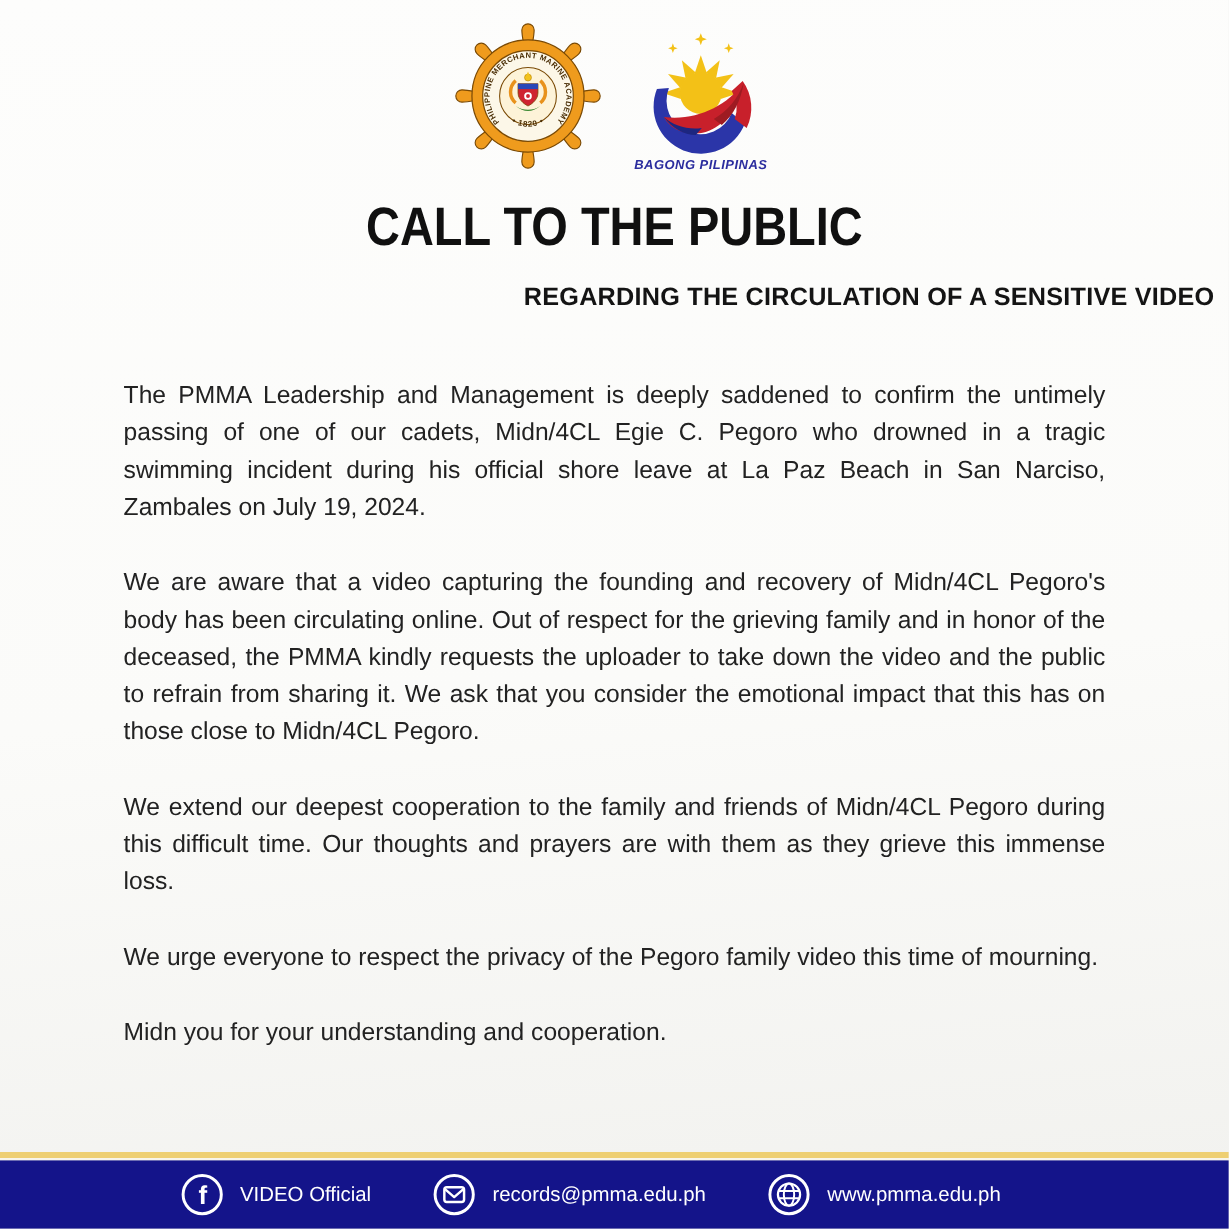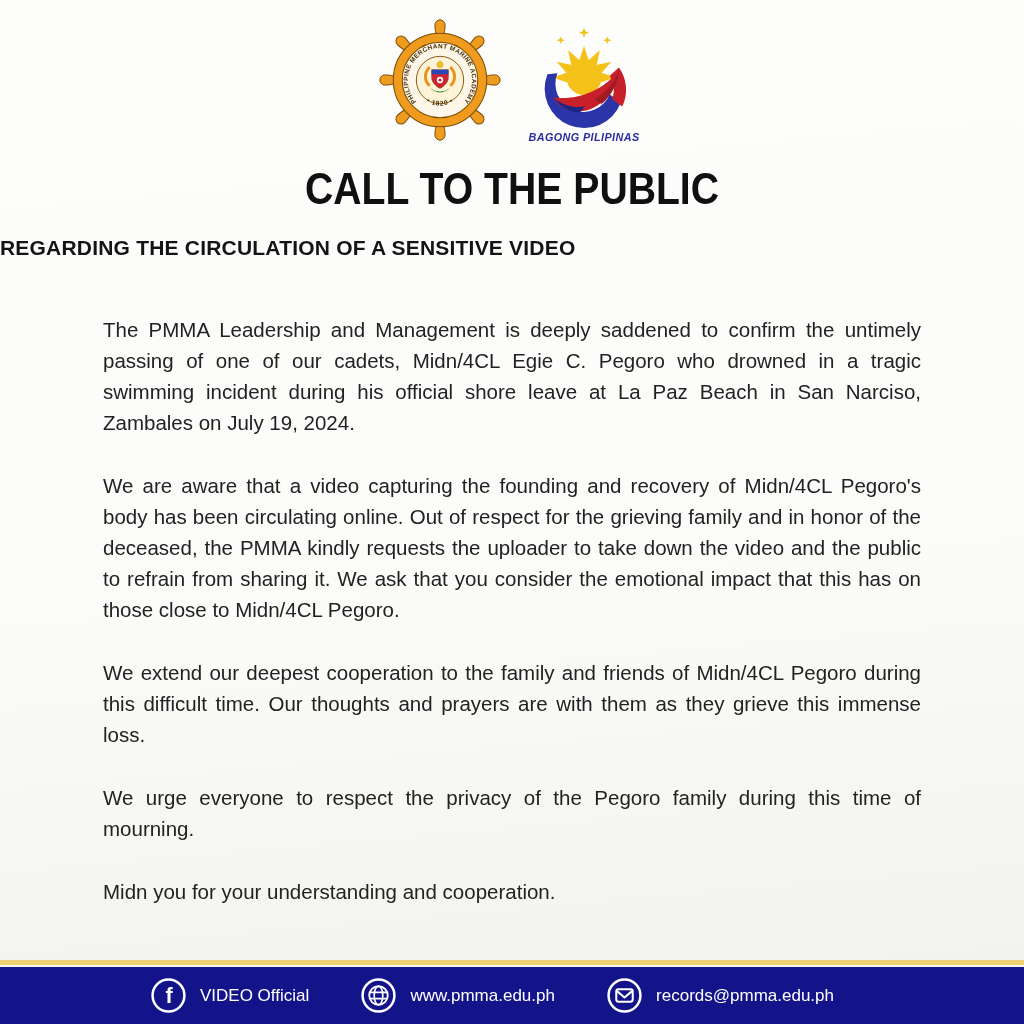--- a/index.html
+++ b/index.html
@@ -18,21 +18,21 @@
   }
   .pmma-seal { width: 128px; height: 128px; }
   .bp-logo { width: 128px; height: 118px; margin-top: 10px; }
   h1.title {
     margin: 18px 0 0; text-align: center;
     font-size: 45px; font-weight: 700; color: #101010;
     transform: scaleX(0.87); transform-origin: 50% 50%;
     letter-spacing: 0px; line-height: 1;
   }
   h2.subtitle {
-    margin: 26px 0 0; text-align: left;
+    margin: 26px 12px 0; text-align: right;
     font-size: 21px; font-weight: 700; color: #141414;
     letter-spacing: 0.2px; line-height: 1;
   }
   .content {
     width: 818px; margin: 56px auto 0;
     font-size: 20.5px; line-height: 31px; color: #222;
     text-align: justify;
   }
   .content p { margin: 16px 0 32px 0; }
   .footer { position: absolute; left: 0; right: 0; bottom: 0; }
@@ -123,52 +123,52 @@
     </svg>
   </div>
 
   <h1 class="title">CALL TO THE PUBLIC</h1>
   <h2 class="subtitle">REGARDING THE CIRCULATION OF A SENSITIVE VIDEO</h2>
 
   <div class="content">
     <p>The PMMA Leadership and Management is deeply saddened to confirm the untimely passing of one of our cadets, Midn/4CL Egie C. Pegoro who drowned in a tragic swimming incident during his official shore leave at La Paz Beach in San Narciso, Zambales on July 19, 2024.</p>
     <p>We are aware that a video capturing the founding and recovery of Midn/4CL Pegoro's body has been circulating online. Out of respect for the grieving family and in honor of the deceased, the PMMA kindly requests the uploader to take down the video and the public to refrain from sharing it. We ask that you consider the emotional impact that this has on those close to Midn/4CL Pegoro.</p>
     <p>We extend our deepest cooperation to the family and friends of Midn/4CL Pegoro during this difficult time. Our thoughts and prayers are with them as they grieve this immense loss.</p>
-    <p>We urge everyone to respect the privacy of the Pegoro family during this time of mourning.</p>
+    <p>We urge everyone to respect the privacy of the Pegoro family video this time of mourning.</p>
     <p>Midn you for your understanding and cooperation.</p>
   </div>
 
   <div class="footer">
     <div class="gold-line"></div>
     <div class="gold-gap"></div>
     <div class="navy-bar">
 
       <div class="f-item">
         <svg width="37" height="37" viewBox="0 0 36 36" aria-hidden="true">
           <circle cx="18" cy="18" r="15.5" fill="none" stroke="#ffffff" stroke-width="2.4"></circle>
           <text x="18.5" y="25.5" text-anchor="middle" class="svgtext" font-size="21" font-weight="bold" fill="#ffffff">f</text>
         </svg>
         <span>VIDEO Official</span>
       </div>
 
       <div class="f-item">
         <svg width="37" height="37" viewBox="0 0 36 36" aria-hidden="true">
           <circle cx="18" cy="18" r="15.5" fill="none" stroke="#ffffff" stroke-width="2.4"></circle>
+          <rect x="10" y="12" width="16" height="12" rx="2" fill="none" stroke="#ffffff" stroke-width="2"></rect>
+          <path d="M11,14 L18,20 L25,14" fill="none" stroke="#ffffff" stroke-width="2" stroke-linecap="round" stroke-linejoin="round"></path>
+        </svg>
+        <span>records@pmma.edu.ph</span>
+      </div>
+
+      <div class="f-item">
+        <svg width="37" height="37" viewBox="0 0 36 36" aria-hidden="true">
+          <circle cx="18" cy="18" r="15.5" fill="none" stroke="#ffffff" stroke-width="2.4"></circle>
           <circle cx="18" cy="18" r="9" fill="none" stroke="#ffffff" stroke-width="1.8"></circle>
           <ellipse cx="18" cy="18" rx="4.2" ry="9" fill="none" stroke="#ffffff" stroke-width="1.6"></ellipse>
           <path d="M9.6,15 h16.8 M9.6,21 h16.8" fill="none" stroke="#ffffff" stroke-width="1.6"></path>
         </svg>
         <span>www.pmma.edu.ph</span>
-      </div>
-
-      <div class="f-item">
-        <svg width="37" height="37" viewBox="0 0 36 36" aria-hidden="true">
-          <circle cx="18" cy="18" r="15.5" fill="none" stroke="#ffffff" stroke-width="2.4"></circle>
-          <rect x="10" y="12" width="16" height="12" rx="2" fill="none" stroke="#ffffff" stroke-width="2"></rect>
-          <path d="M11,14 L18,20 L25,14" fill="none" stroke="#ffffff" stroke-width="2" stroke-linecap="round" stroke-linejoin="round"></path>
-        </svg>
-        <span>records@pmma.edu.ph</span>
       </div>
 
     </div>
   </div>
 
 </div>
 
 </body></html>

